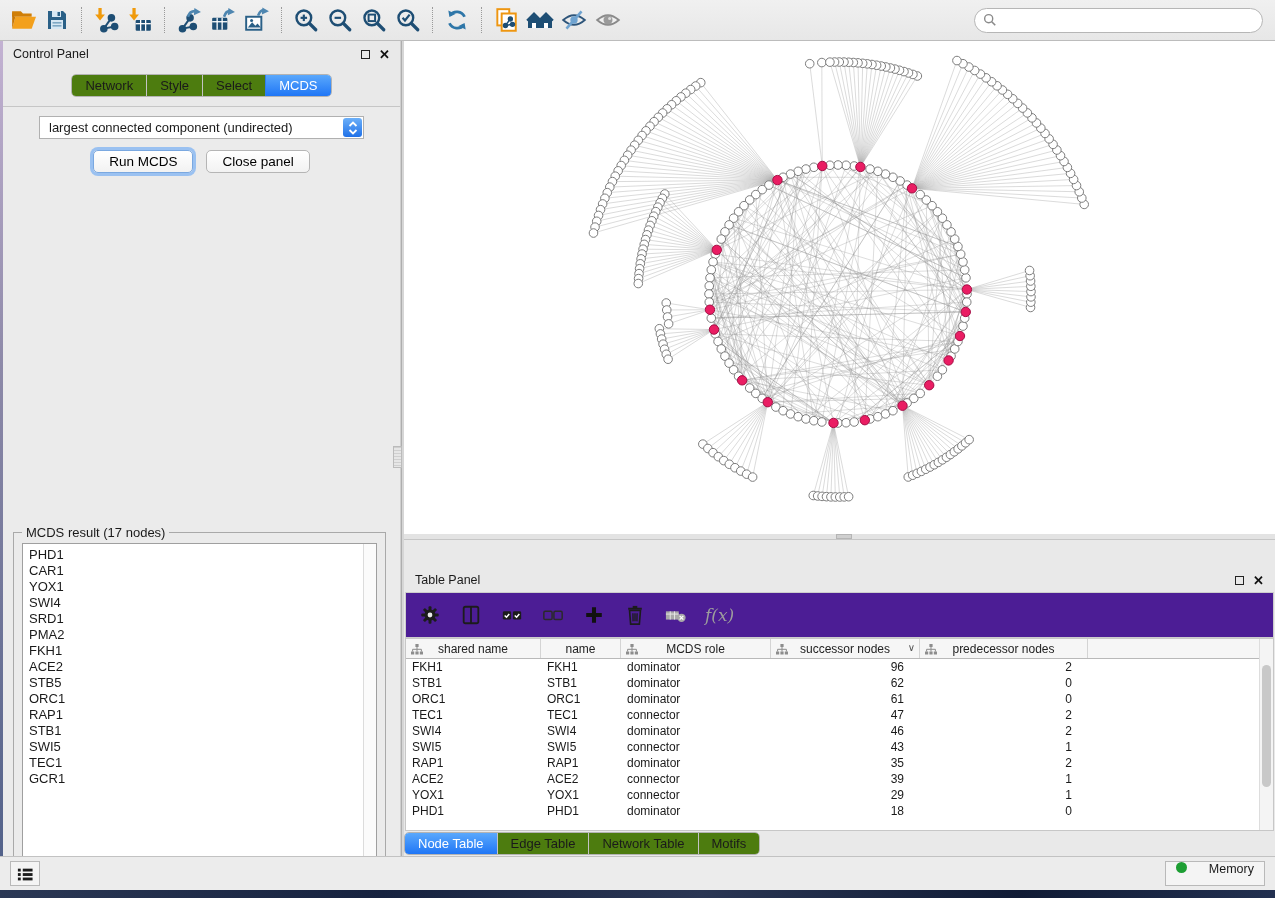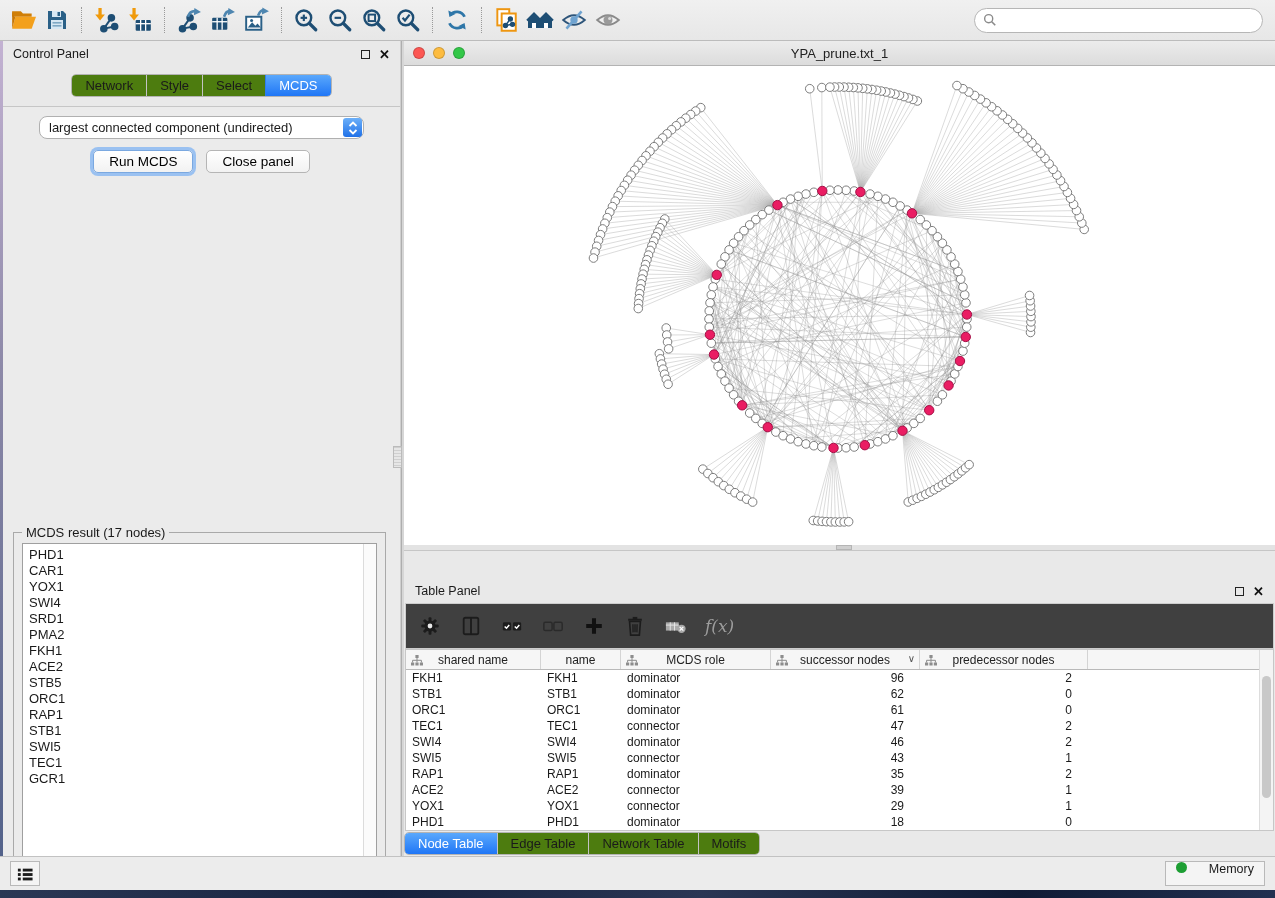--- a/index.html
+++ b/index.html
@@ -26,21 +26,21 @@
   .win-btns { margin-left:auto; display:flex; align-items:center; gap:9px; }
   .win-min { width:9px; height:9px; border:1.5px solid #222; display:inline-block; }
   .win-close { font-size:13px; font-weight:bold; color:#111; line-height:9px; }
   .seg-bar { display:inline-flex; border:1px solid #b3b3b3; border-radius:5px; overflow:hidden; background:#fff; }
   .seg { padding:3px 13px; font-size:13px; background:#4d7c0f; border-left:1px solid #c3c3c3; white-space:nowrap; }
   .seg:first-child { border-left:none; }
   .seg.active { background:linear-gradient(#5aa8fc,#1f76f6); color:#fff; border-left-color:#2f7ded; }
   .cp-tabs-row { display:flex; justify-content:center; padding:7px 0 0 0; }
   .cp-card { margin-top:9px; border-top:1px solid #c6c6c6; flex:1; background:#ebebeb; position:relative; }
   .opt-label { text-align:center; margin-top:17px; font-size:13.5px; }
-  .combo { margin:9px 36px 0 36px; height:23px; background:#fff; border:1px solid #b0b0b0; border-radius:8px;
+  .combo { margin:9px 36px 0 36px; height:23px; background:#fff; border:1px solid #b0b0b0; border-radius:0;
     display:flex; align-items:center; padding-left:9px; font-size:13px; position:relative; }
   .combo-spin { position:absolute; right:1px; top:1px; bottom:1px; width:19px; border-radius:3px;
     background:linear-gradient(#6cb0f9,#2071e8); display:flex; align-items:center; justify-content:center; }
   .btn-row { display:flex; justify-content:center; gap:13px; margin-top:11px; }
   .push-btn { background:linear-gradient(#ffffff,#f2f2f2); border:1px solid #b5b5b5; border-radius:5px;
     padding:3px 15px; font-size:13.5px; }
   .push-btn.focused { box-shadow:0 0 0 3px rgba(100,165,245,.6); border-color:#7aa8e0; }
   .mcds-fieldset { position:absolute; left:10px; right:14px; top:425px; height:372px;
     border:1px solid #a9a9a9; background:#ebebeb; }
   .mcds-legend { position:absolute; top:-8px; left:8px; background:#ebebeb; padding:0 4px; font-size:13px; }
@@ -61,21 +61,21 @@
   .net-titlebar { height:26px; background:linear-gradient(#ececec,#dcdcdc); border-bottom:1px solid #b3b3b3;
     display:flex; align-items:center; position:relative; }
   .traffic { display:flex; gap:8px; margin-left:9px; }
   .light { width:12px; height:12px; border-radius:50%; border:1px solid rgba(0,0,0,.18); }
   .net-title { position:absolute; left:0; right:0; text-align:center; font-size:13px; color:#222; }
   .net-canvas { height:493px; background:#fff; position:relative; overflow:hidden; }
 
   
   .table-panel { flex:1; background:#e9e9e9; display:flex; flex-direction:column; border-top:1px solid #c6c6c6; }
   .tp-header { height:24px; display:flex; align-items:center; padding:0 11px; font-size:12.5px;margin-top:28px; }
-  .tp-toolbar { height:46px; margin:0 1px; background:#404040; border:1px solid #cdcdcd;
+  .tp-toolbar { height:46px; margin:0 1px; background:#4c1d95; border:1px solid #cdcdcd;
     display:flex; align-items:center; gap:9px; padding:0 8px; }
   .tp-tool { width:32px; height:32px; display:flex; align-items:center; justify-content:center; border-radius:4px; }
   .fx-label { font-family:"DejaVu Serif", serif; font-style:italic; font-size:17px; color:#9d9d9d; margin-left:4px; }
   .tp-table { flex:1; margin:0 1px; background:#fff; border:1px solid #c7c7c7; position:relative; overflow:hidden; }
   .thead { display:flex; height:20px; background:#f6f6f6; border-bottom:1px solid #b9b9b9; }
   .th { position:relative; border-right:1px solid #d4d4d4; display:flex; align-items:center; justify-content:center; font-size:12px; color:#222; }
   .th .org { position:absolute; left:5px; top:5px; }
   .th .sort { position:absolute; right:4px; top:3px; font-size:10px; color:#555; }
   .trow { display:flex; height:16px; }
   .td { font-size:12px; line-height:16px; padding:0 6px; white-space:nowrap; overflow:hidden; }
@@ -357,28 +357,20 @@
         </div>
       </div>
     </div>
   </div>
 
   <div class="v-splitter">
       <div class="v-handle"></div>
     </div>
 
   <div class="right-col">
-    <div class="net-titlebar">
-      <span class="net-title">YPA_prune.txt_1</span>
-      <span class="traffic">
-        <span class="light" id="light-red" style="background: rgb(252, 87, 83);"></span>
-        <span class="light" id="light-yellow" style="background: rgb(253, 188, 64);"></span>
-        <span class="light" id="light-green" style="background: rgb(51, 199, 72);"></span>
-      </span>
-    </div>
     <div class="net-canvas">
       <svg id="graph-svg" width="871" height="493">
           <g stroke="#8f8f8f" stroke-width="0.8" stroke-opacity="0.38">
             <line x1="498.5" y1="364.7172770881926" x2="481.4880672963235" y2="372.9411666795844"></line>
             <line x1="305.25455203275294" y1="244.90002298071855" x2="434" y2="124"></line>
             <line x1="498.5" y1="364.7172770881926" x2="317.27731023188346" y2="198.07447138810565"></line>
             <line x1="562.9214166854633" y1="248.49796492537737" x2="401.91900455573364" y2="377.9472277855934"></line>
             <line x1="307.28494465599914" y1="228.82781041844152" x2="358.17570245427095" y2="357.3631922743682"></line>
             <line x1="317.27731023188346" y1="198.07447138810565" x2="473.8631922743682" y2="375.6862906020748"></line>
             <line x1="373.4381684006201" y1="139.0997605211984" x2="560.7150553440008" y2="228.82781041844152"></line>

